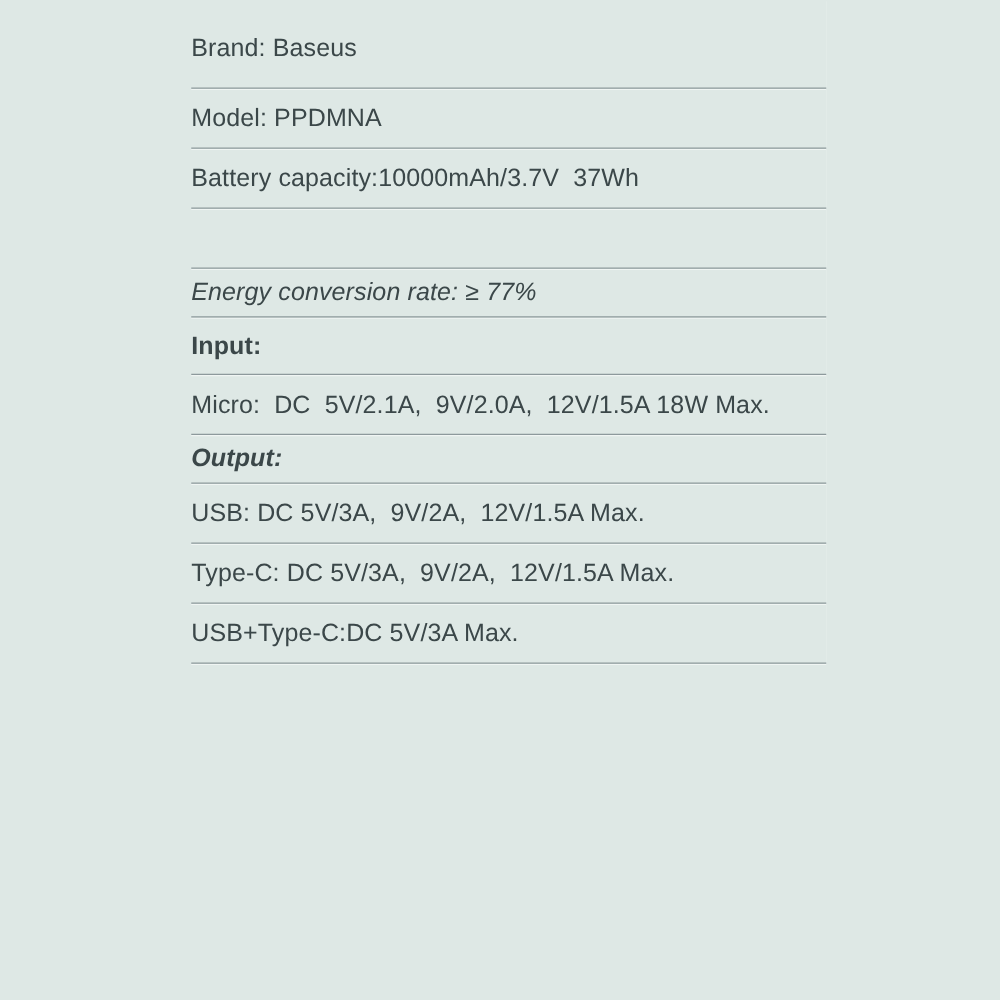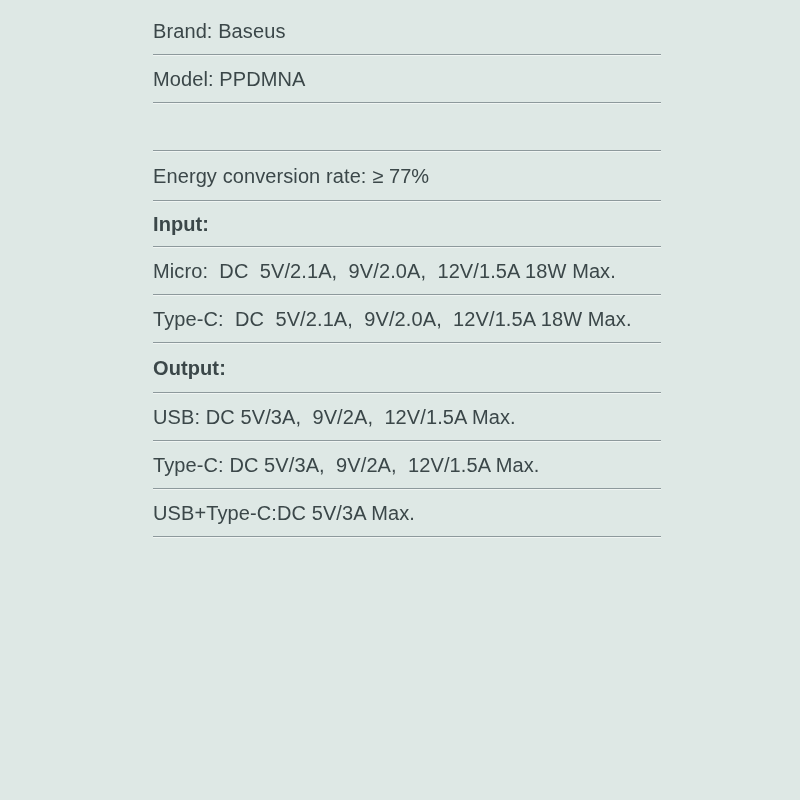--- a/index.html
+++ b/index.html
@@ -22,25 +22,26 @@
   }
   .row {
     box-sizing: border-box;
     height: 48px;
     display: flex;
     align-items: center;
     border-bottom: 1px solid #8d999c;
     box-shadow: 0 1px 0 rgba(255, 255, 255, 0.55);
   }
   .row.first {
-    height: 55px;
+    height: 71px;
     padding-top: 7px;
   }
   .row.tall {
-    height: 50px;
+    height: 39px;
+    font-style: italic;
   }
   .row.short {
     height: 46px;
     text-align: right;
   }
   .txt {
     font-size: 20px;
     line-height: 1;
     white-space: pre-wrap;
     letter-spacing: 0.1px;
@@ -57,40 +58,40 @@
   <div class="row first">
     <span class="txt">Brand: Baseus</span>
   </div>
 
 
   <div class="row">
     <span class="txt">Model: PPDMNA</span>
   </div>
 
 
+  <div class="row">
+    <span class="txt">Battery capacity:10000mAh/3.7V  37Wh</span>
+  </div>
 
   <div class="row">
     <span class="txt"></span>
   </div>
 
   <div class="row tall">
     <span class="txt">Energy conversion rate: ≥ 77%</span>
   </div>
 
   <div class="row short bold">
     <span class="txt">Input:</span>
   </div>
 
   <div class="row">
     <span class="txt">Micro:  DC  5V/2.1A,  9V/2.0A,  12V/1.5A 18W Max.</span>
   </div>
 
-  <div class="row">
-    <span class="txt">Type-C:  DC  5V/2.1A,  9V/2.0A,  12V/1.5A 18W Max.</span>
-  </div>
 
   <div class="row tall bold">
     <span class="txt">Output:</span>
   </div>
 
   <div class="row">
     <span class="txt">USB: DC 5V/3A,  9V/2A,  12V/1.5A Max.</span>
   </div>
 
   <div class="row">

